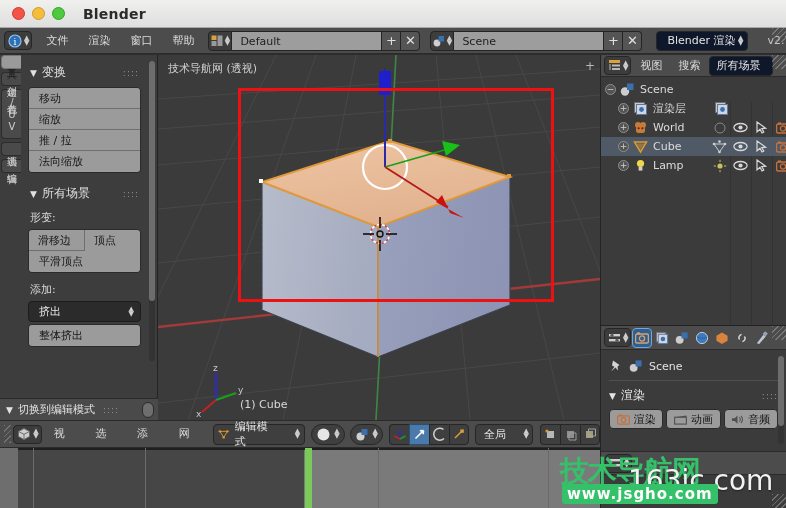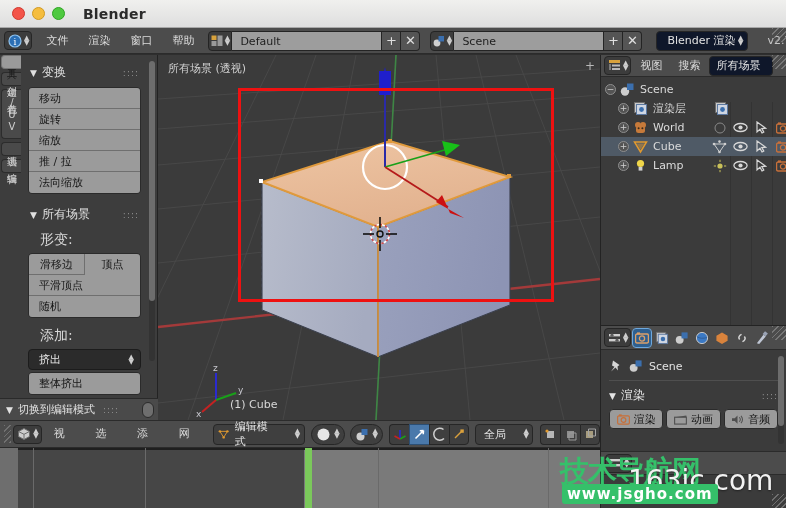--- a/index.html
+++ b/index.html
@@ -100,23 +100,23 @@
   }
   .panel-title .tri { margin-right:5px; font-size:9px; }
   .dots4 { color:#8d8d8d; font-size:9px; letter-spacing:1px; }
   .btn-stack { border:1px solid #2b2b2b; border-radius:4px; overflow:hidden; margin-bottom:9px; }
   .tbtn {
     background:#9b9b9b; color:#171717; font-size:11px;
     height:21px; line-height:21px; padding-left:10px;
     border-bottom:1px solid #6f6f6f; cursor:default;
   }
   .tbtn:last-child { border-bottom:none; }
-  .sub-lbl { color:#d8d8d8; font-size:14px; margin:2px 0 4px 12px; }
+  .sub-lbl { color:#d8d8d8; font-size:11px; margin:2px 0 4px 2px; }
   .row2 { display:flex; }
-  .row2 .tbtn { flex:1; border-right:1px solid #6f6f6f; text-align:center; padding-left:0; }
+  .row2 .tbtn { flex:1; border-right:1px solid #6f6f6f; text-align:left; padding-left:9px; }
   .row2 .tbtn:last-child { border-right:none; }
   .sel-btn {
     background:#2b2b2b; color:#e6e6e6; border:1px solid #1c1c1c; border-radius:4px;
     height:21px; line-height:20px; padding:0 6px 0 10px; font-size:11px;
     display:flex; align-items:center; justify-content:space-between; margin-bottom:2px;
   }
   .shelf-scroll {
     position:absolute; right:2px; top:6px; width:6px; height:300px;
     background:#333; border-radius:3px;
   }
@@ -136,21 +136,21 @@
 
   
   .viewport {
     position:absolute; left:158px; top:55px; width:442px; height:365px;
     background:#3b3b3b; overflow:hidden;
   }
   .vp-label {
     position:absolute; left:10px; top:6px; color:#cfcfcf; font-size:11px;
   }
   .vp-obj {
-    position:absolute; left:72px; bottom:9px; color:#d8d8d8; font-size:11px;
+    position:absolute; left:82px; bottom:9px; color:#d8d8d8; font-size:11px;
   }
   .vp-plus {
     position:absolute; right:4px; top:6px; width:12px; height:12px;
     color:#b9b9b9; font-size:12px; line-height:11px; text-align:center;
   }
   .annot-rect {
     position:absolute; border:3px solid #ee1111; pointer-events:none;
   }
 
   
@@ -375,38 +375,36 @@
     </div>
 
     <div class="shelf-body">
 
       <div class="panel-title">
         <span><span class="tri">▼</span><span>变换</span></span>
         <span class="dots4">::::</span>
       </div>
       <div class="btn-stack">
         <div class="tbtn">移动</div>
-        <div class="tbtn">旋转</div>
         <div class="tbtn">缩放</div>
         <div class="tbtn">推 / 拉</div>
         <div class="tbtn">法向缩放</div>
       </div>
 
       <div class="panel-title">
         <span><span class="tri">▼</span><span>所有场景</span></span>
         <span class="dots4">::::</span>
       </div>
       <div class="sub-lbl">形变:</div>
       <div class="btn-stack">
         <div class="row2">
           <div class="tbtn">滑移边</div>
           <div class="tbtn">顶点</div>
         </div>
         <div class="tbtn">平滑顶点</div>
-        <div class="tbtn">随机</div>
       </div>
       <div class="sub-lbl">添加:</div>
       <div class="sel-btn">
         <span>挤出</span>
         <span class="spin">
             <span>▲</span>
             <span>▼</span>
           </span>
       </div>
       <div class="btn-stack">
@@ -511,21 +509,21 @@
       <g>
         <line x1="58" y1="345" x2="58" y2="318" stroke="#2a2ad0" stroke-width="2"></line>
         <line x1="58" y1="345" x2="78" y2="338" stroke="#19a019" stroke-width="2"></line>
         <line x1="58" y1="345" x2="44" y2="357" stroke="#c42222" stroke-width="2"></line>
         <text x="55" y="316" font-size="9" fill="#c8c8cf" font-family="DejaVu Sans,sans-serif">z</text>
         <text x="80" y="338" font-size="9" fill="#c8c8cf" font-family="DejaVu Sans,sans-serif">y</text>
         <text x="38" y="362" font-size="9" fill="#c8c8cf" font-family="DejaVu Sans,sans-serif">x</text>
       </g>
     </svg>
 
-    <div class="vp-label">所有场景 (透视)</div>
+    <div class="vp-label">技术导航网 (透视)</div>
     <div class="vp-obj">(1) Cube</div>
     <div class="vp-plus">+</div>
 
     <div class="annot-rect" style="left:80px;top:33px;width:316px;height:214px;"></div>
   </div>
 
   <div class="outliner">
     <div class="ol-header">
       <div class="ico-btn">
         <svg width="13" height="13" viewBox="0 0 13 13">

